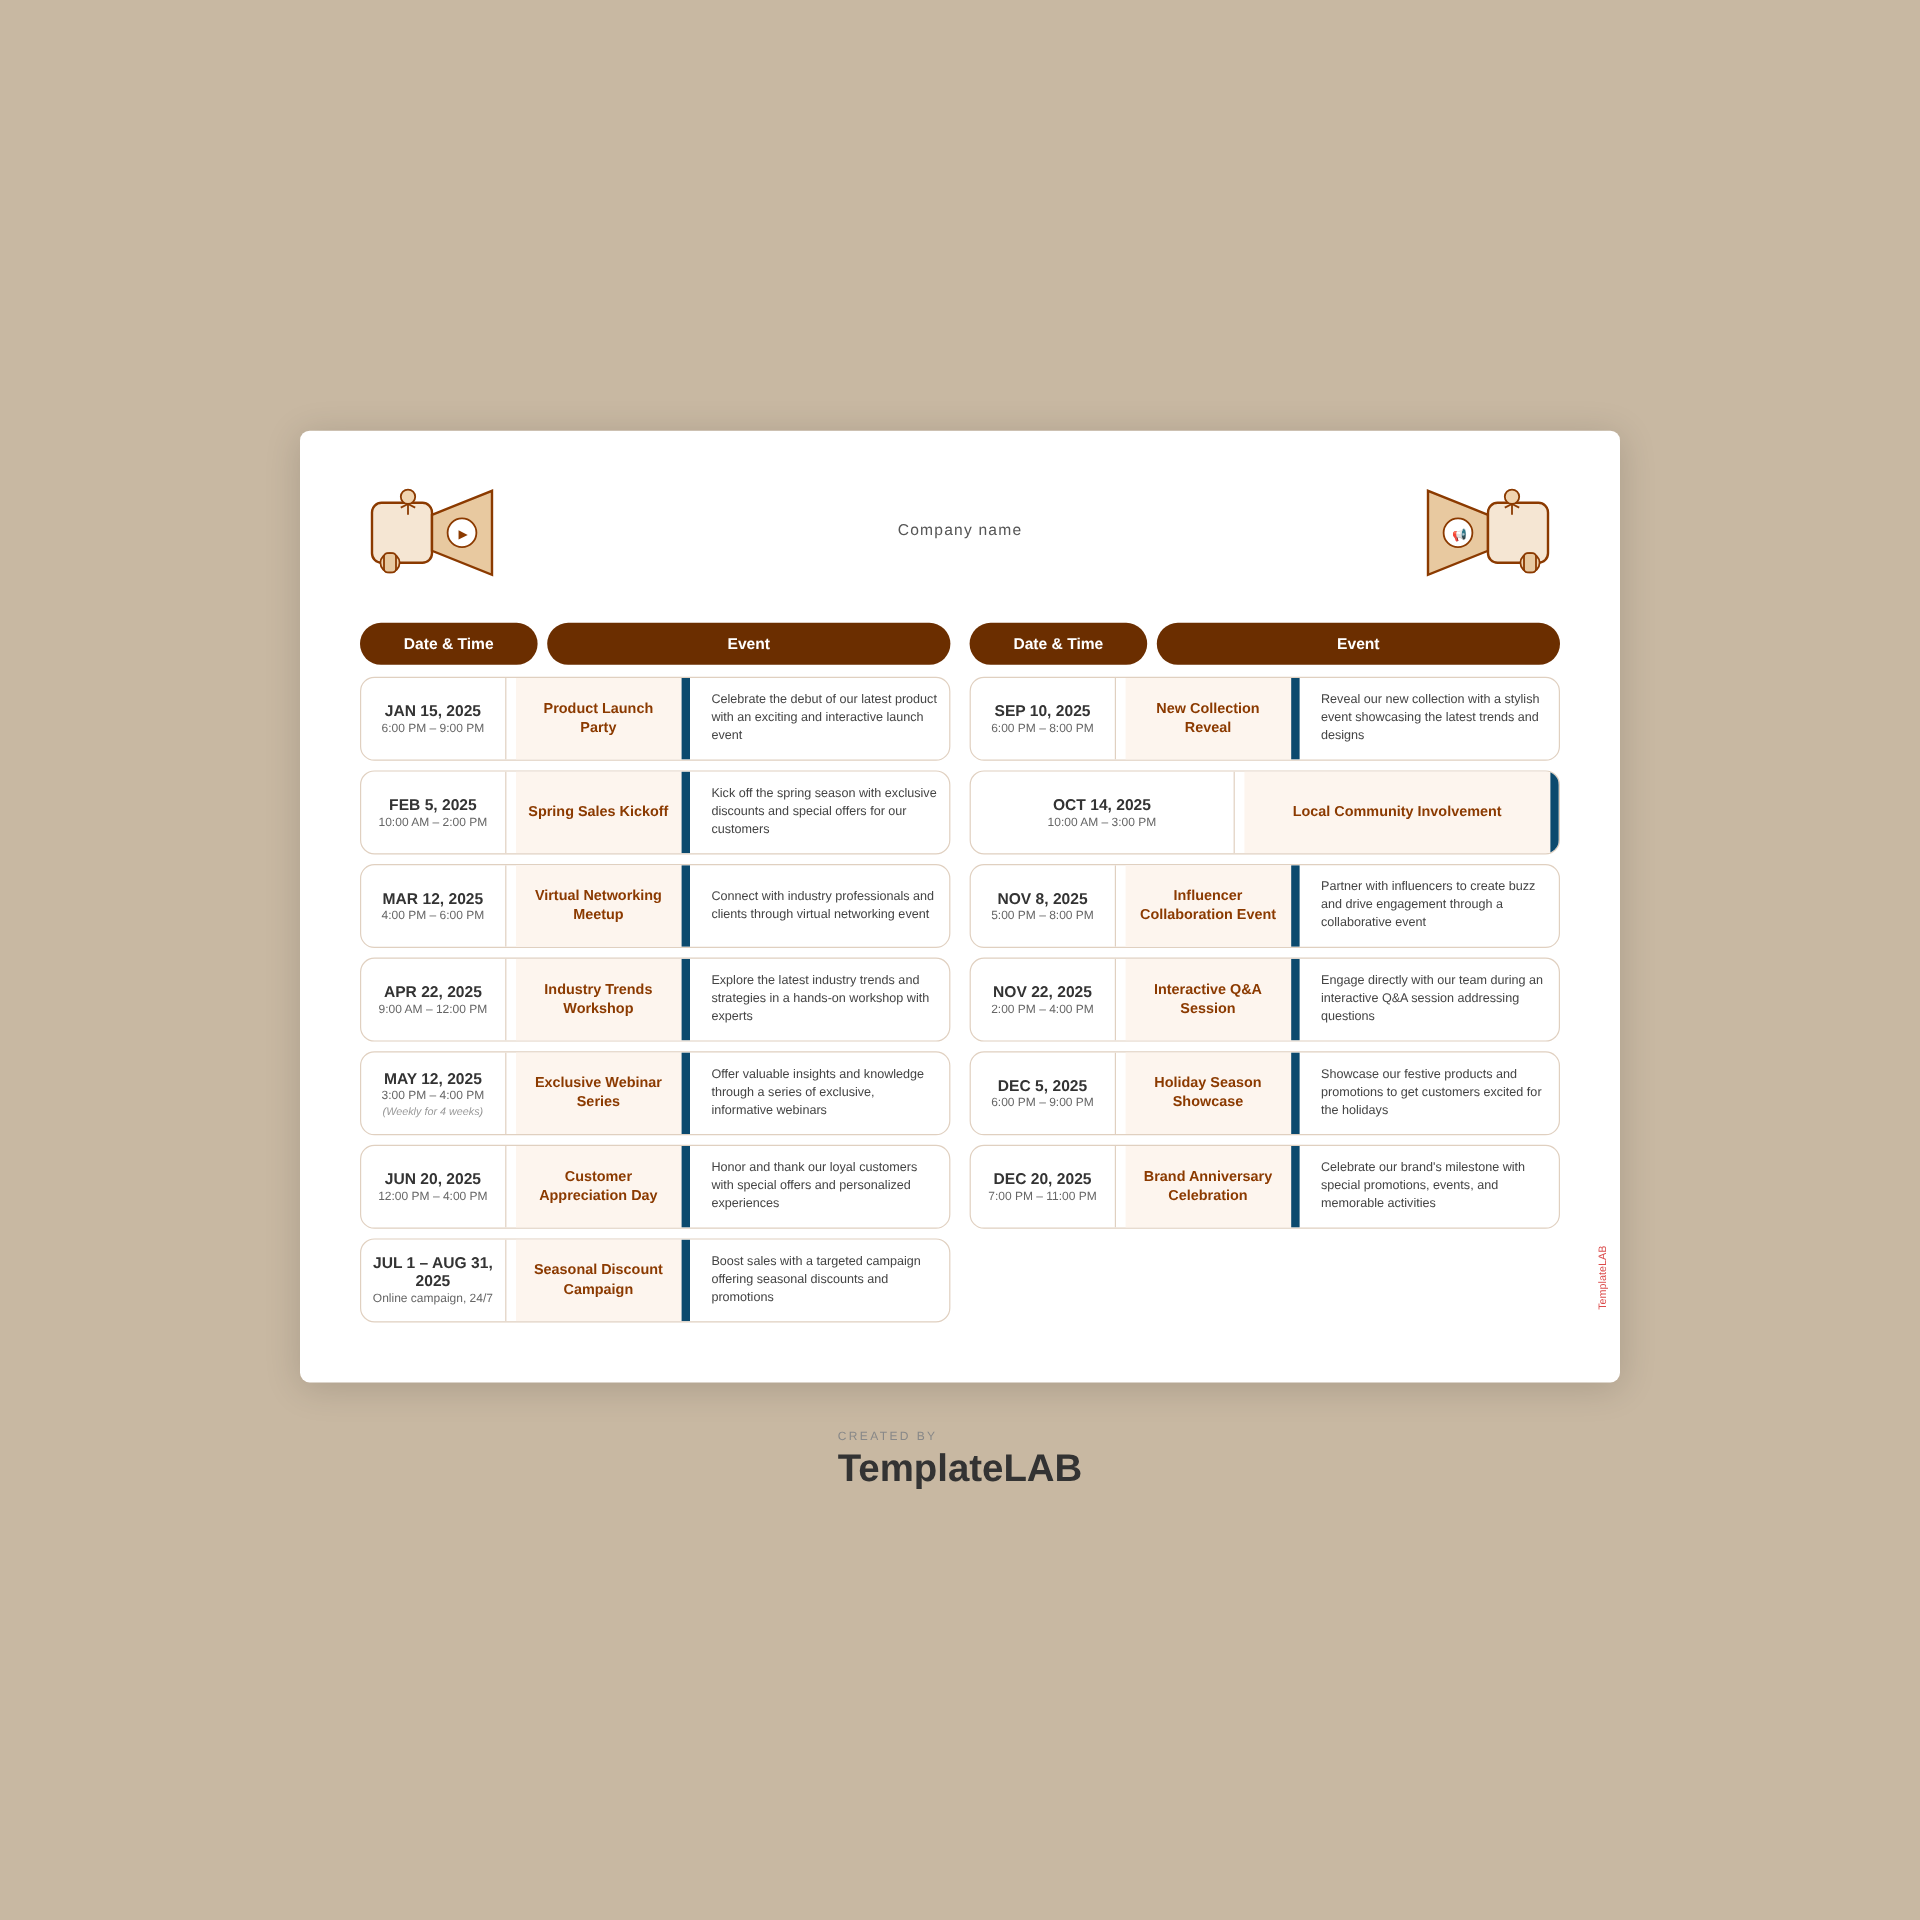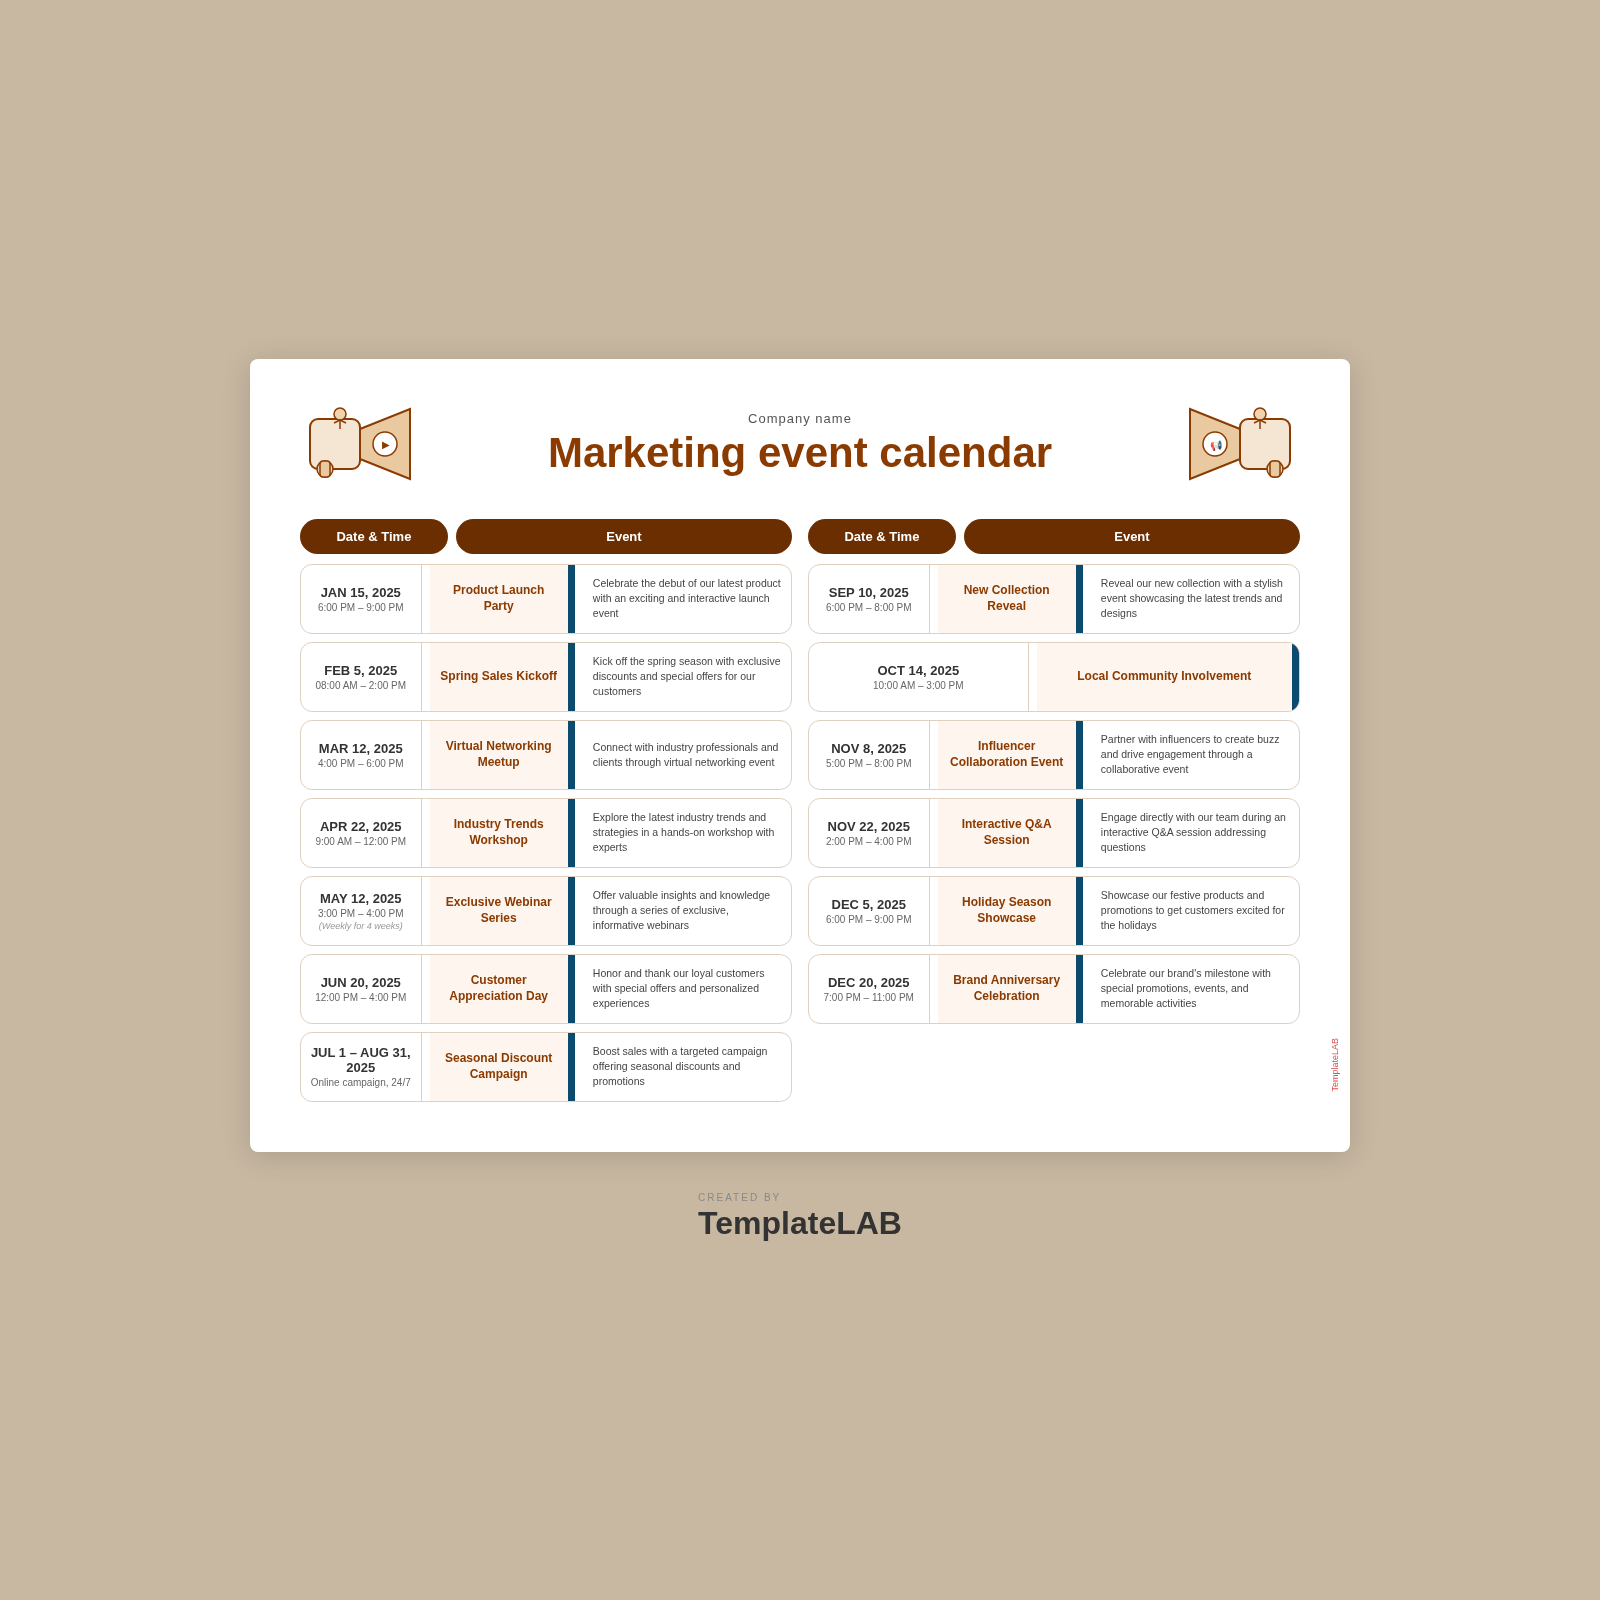--- a/index.html
+++ b/index.html
@@ -196,21 +196,20 @@
         <text x="82" y="49" font-size="10" fill="#8B3A00">▶</text>
         <circle cx="40" cy="15" r="6" fill="#f0d4b0" stroke="#8B3A00" stroke-width="1.5"></circle>
         <line x1="40" y1="21" x2="40" y2="30" stroke="#8B3A00" stroke-width="1.5"></line>
         <line x1="34" y1="24" x2="40" y2="21" stroke="#8B3A00" stroke-width="1.5"></line>
         <line x1="46" y1="24" x2="40" y2="21" stroke="#8B3A00" stroke-width="1.5"></line>
       </svg>
     </div>
 
     <div class="header-center">
       <div class="company-name">Company name</div>
-      <div class="calendar-title">Marketing event calendar</div>
     </div>
 
     <div class="illus-right">
       <svg viewBox="0 0 120 90" xmlns="http://www.w3.org/2000/svg">
         <polygon points="60,30 10,10 10,80 60,60" fill="#e8c9a0" stroke="#8B3A00" stroke-width="2"></polygon>
         <rect x="60" y="20" width="50" height="50" rx="8" fill="#f5e6d3" stroke="#8B3A00" stroke-width="2"></rect>
         <circle cx="95" cy="70" r="8" fill="#f0d4b0" stroke="#8B3A00" stroke-width="1.5"></circle>
         <rect x="90" y="62" width="10" height="16" rx="3" fill="#e8c9a0" stroke="#8B3A00" stroke-width="1.5"></rect>
         <circle cx="35" cy="45" r="12" fill="#fff" stroke="#8B3A00" stroke-width="1.5"></circle>
         <text x="30" y="50" font-size="10" fill="#8B3A00">📢</text>
@@ -236,21 +235,21 @@
               <div class="date-time">6:00 PM – 9:00 PM</div>
             </div>
             <div class="event-cell">
               <div class="event-name">Product Launch Party</div>
             </div>
             <div class="desc-cell">Celebrate the debut of our latest product with an exciting and interactive launch event</div>
           </div>
           <div class="row">
             <div class="date-cell">
               <div class="date-main">FEB 5, 2025</div>
-              <div class="date-time">08:00 AM – 2:00 PM</div>
+              <div class="date-time">10:00 AM – 2:00 PM</div>
             </div>
             <div class="event-cell">
               <div class="event-name">Spring Sales Kickoff</div>
             </div>
             <div class="desc-cell">Kick off the spring season with exclusive discounts and special offers for our customers</div>
           </div>
           <div class="row">
             <div class="date-cell">
               <div class="date-main">MAR 12, 2025</div>
               <div class="date-time">4:00 PM – 6:00 PM</div>

